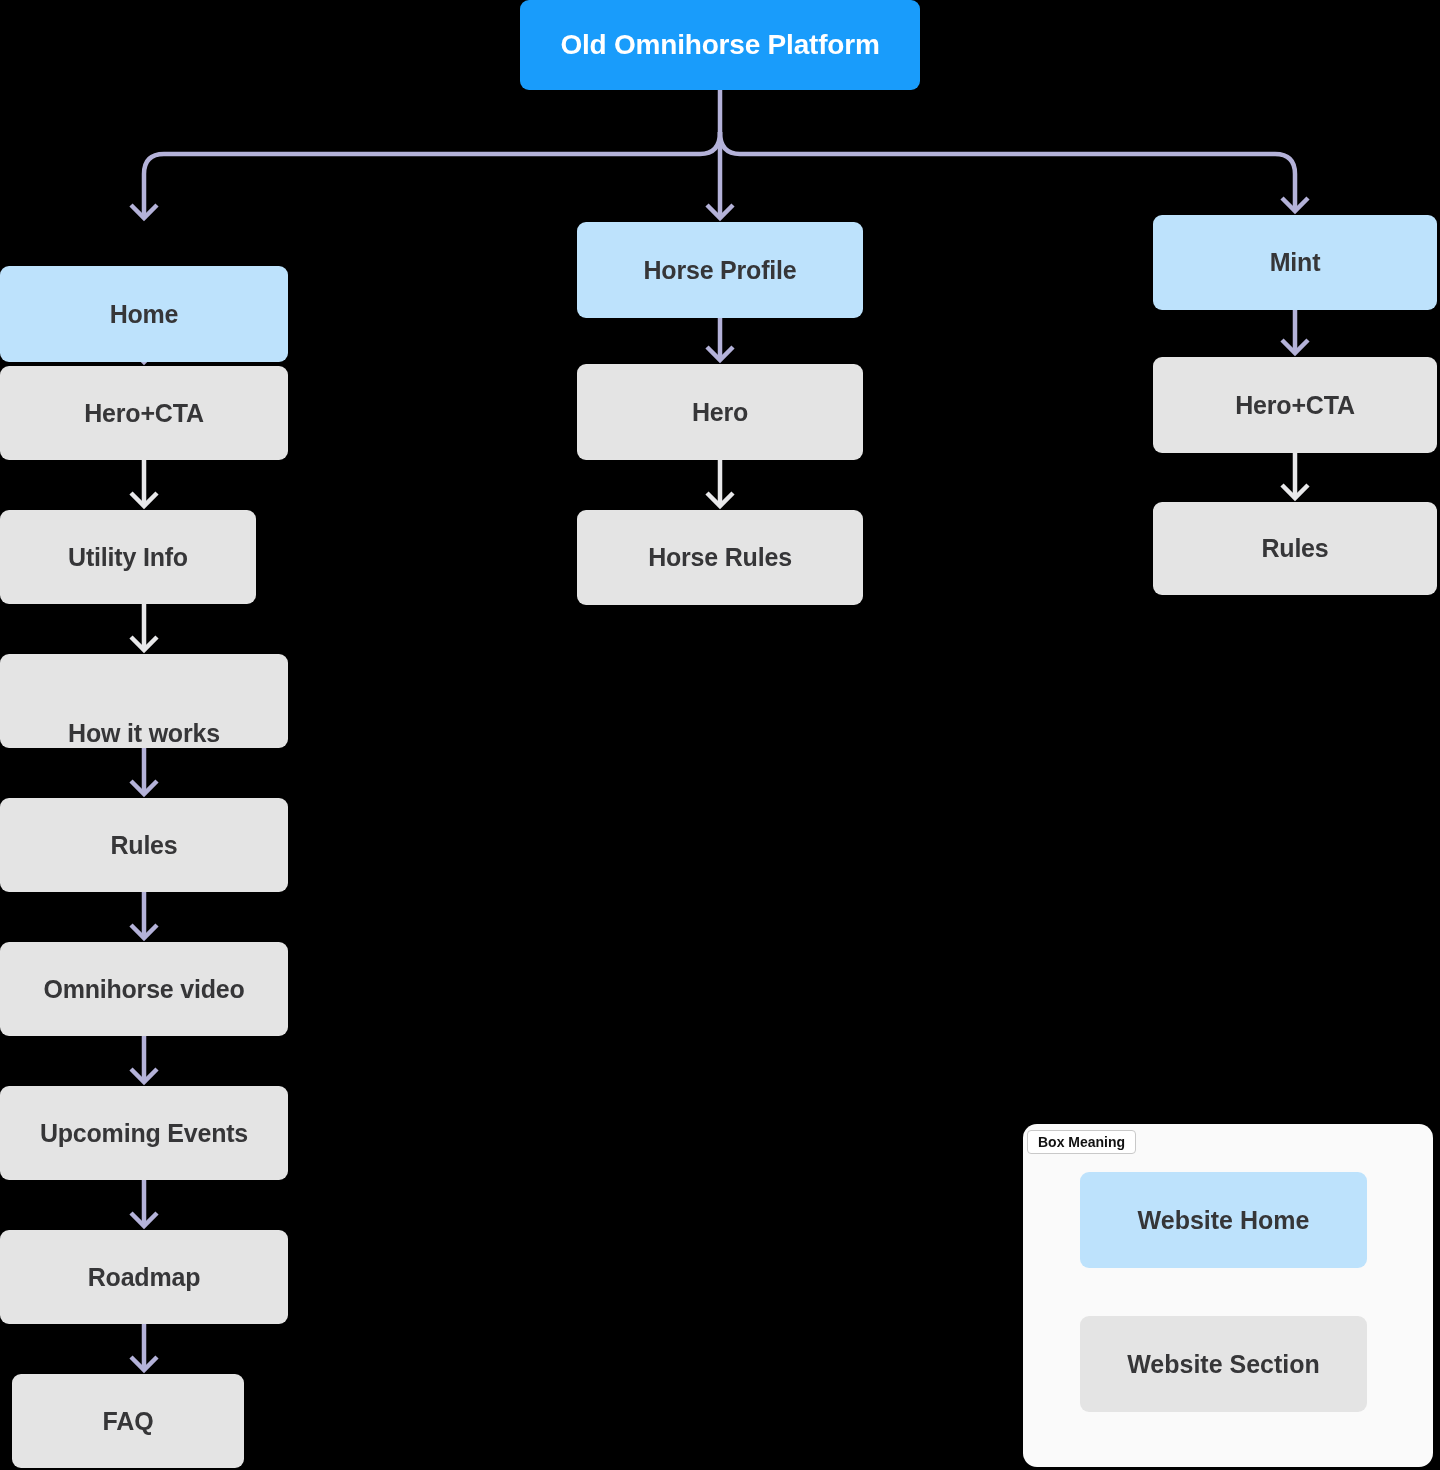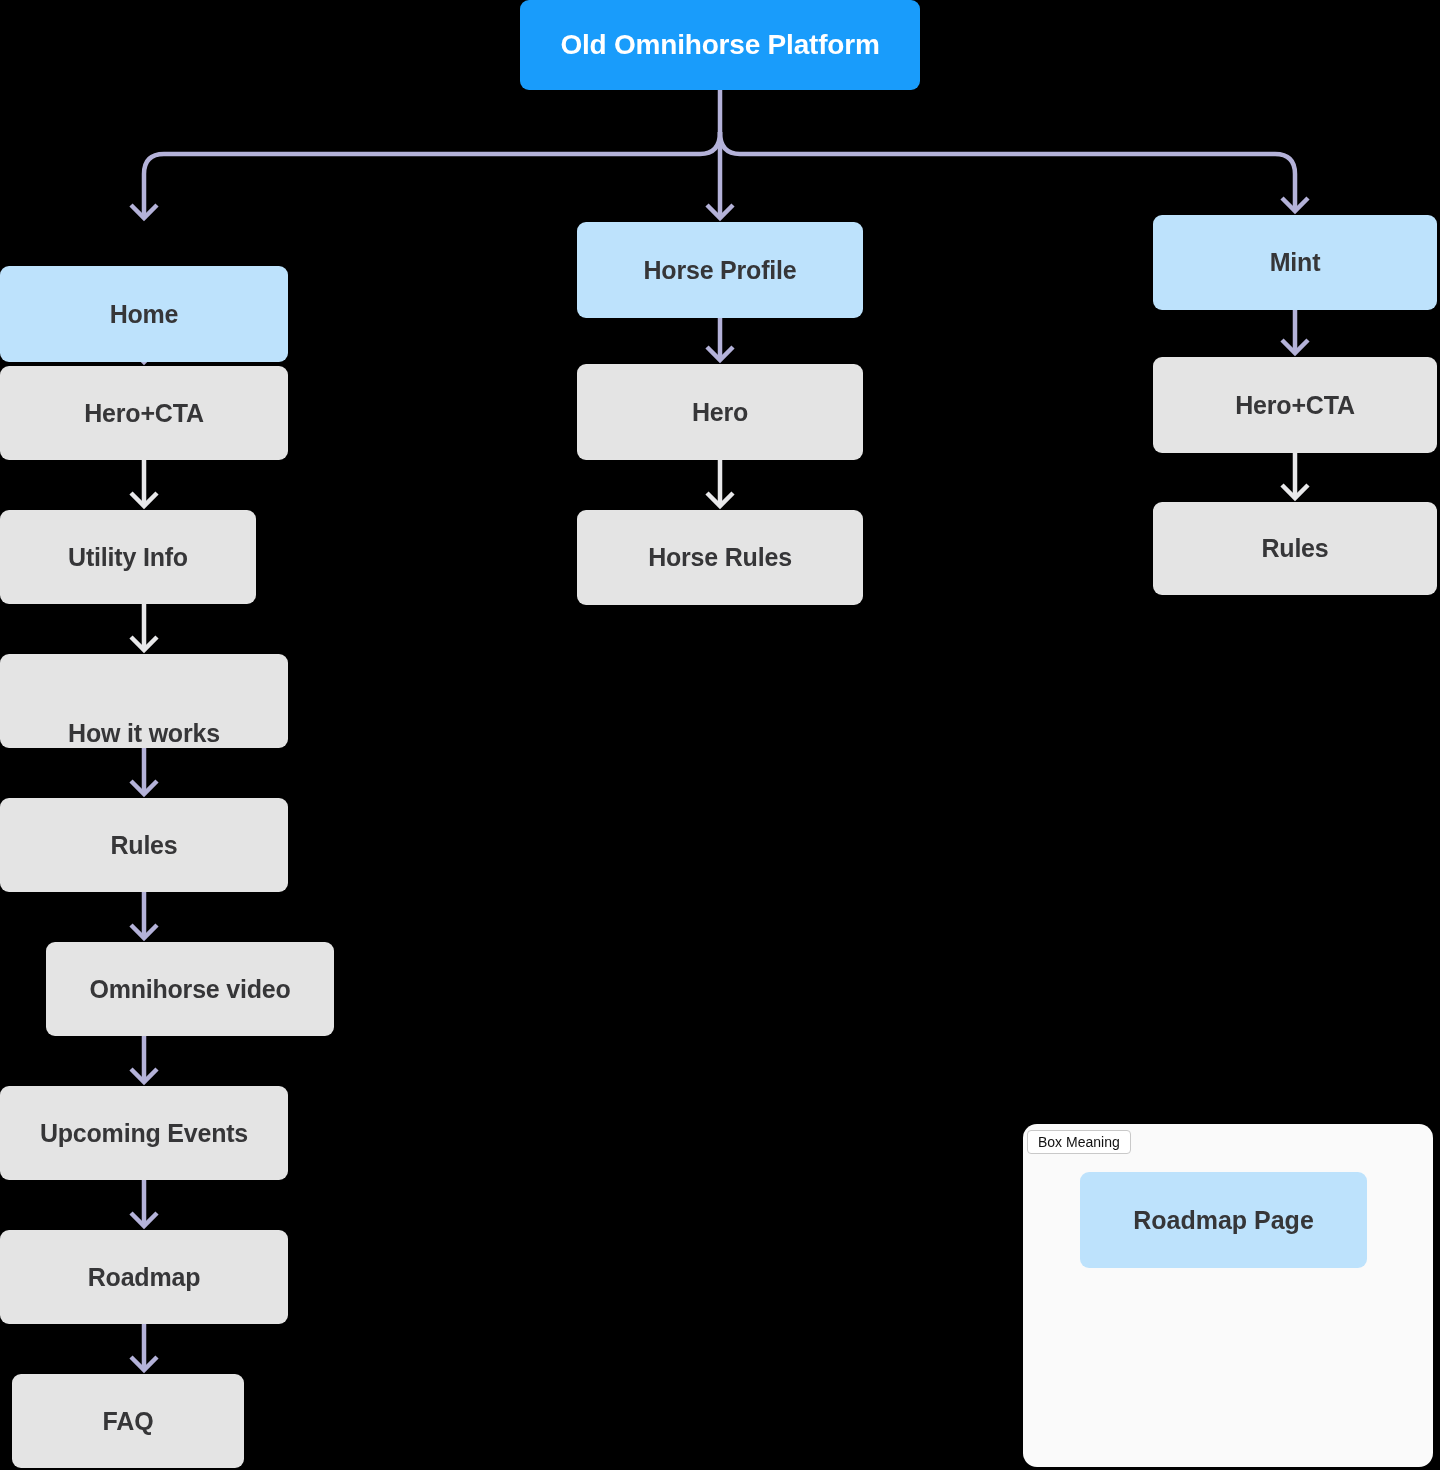--- a/index.html
+++ b/index.html
@@ -34,21 +34,21 @@
   .box--page{background:var(--page_blue,#BDE2FC);}
   .box--section{background:var(--section_gray,#E4E4E4);}
   .legend-card{
     position:absolute;left:1023px;top:1124px;width:410px;height:343px;
     background:var(--legend_bg,#FAFAFA);border-radius:14px;z-index:2;
   }
   .legend-chip{
     position:absolute;left:4px;top:6px;
     background:#fff;border:1px solid var(--legend_chip_border,#C9C9C9);
     border-radius:4px;padding:3px 10px;
-    font-size:14px;font-weight:normal;color:#111;white-space:nowrap;
+    font-size:14px;font-weight:bold;color:#111;white-space:nowrap;
   }
   .legend-box{
     position:absolute;left:57px;width:287px;height:96px;border-radius:9px;
     display:flex;align-items:center;justify-content:center;
     font-weight:bold;font-size:25px;color:var(--text_dark,#363638);
   }
   .legend-box--page{top:48px;background:var(--page_blue,#BDE2FC);}
   .legend-box--section{top:192px;background:var(--section_gray,#E4E4E4);}
 </style>
 </head>
@@ -133,21 +133,21 @@
 </div>
 <div class="box box--section" style="left:0;top:510px;width:256px;height:94px;">
   <span>Utility Info</span>
 </div>
 <div class="box box--section" style="left:0;top:654px;width:288px;height:94px;align-items:flex-end;">
   <span>How it works</span>
 </div>
 <div class="box box--section" style="left:0;top:798px;width:288px;height:94px;">
   <span>Rules</span>
 </div>
-<div class="box box--section" style="left:0;top:942px;width:288px;height:94px;margin-left:46px;">
+<div class="box box--section" style="left:0;top:942px;width:288px;height:94px;">
   <span>Omnihorse video</span>
 </div>
 <div class="box box--section" style="left:0;top:1086px;width:288px;height:94px;">
   <span>Upcoming Events</span>
 </div>
 <div class="box box--section" style="left:0;top:1230px;width:288px;height:94px;">
   <span>Roadmap</span>
 </div>
 <div class="box box--section" style="left:12px;top:1374px;width:232px;height:94px;">
   <span>FAQ</span>
@@ -169,15 +169,18 @@
 <div class="box box--section" style="left:1153px;top:357px;width:284px;height:96px;">
   <span>Hero+CTA</span>
 </div>
 <div class="box box--section" style="left:1153px;top:502px;width:284px;height:93px;">
   <span>Rules</span>
 </div>
 
 <div class="legend-card">
   <div class="legend-chip">Box Meaning</div>
   <div class="legend-box legend-box--page">
-    <span>Roadmap Page</span>
+    <span>Website Home</span>
+  </div>
+  <div class="legend-box legend-box--section">
+    <span>Website Section</span>
   </div>
 </div>
 
 </body></html>

